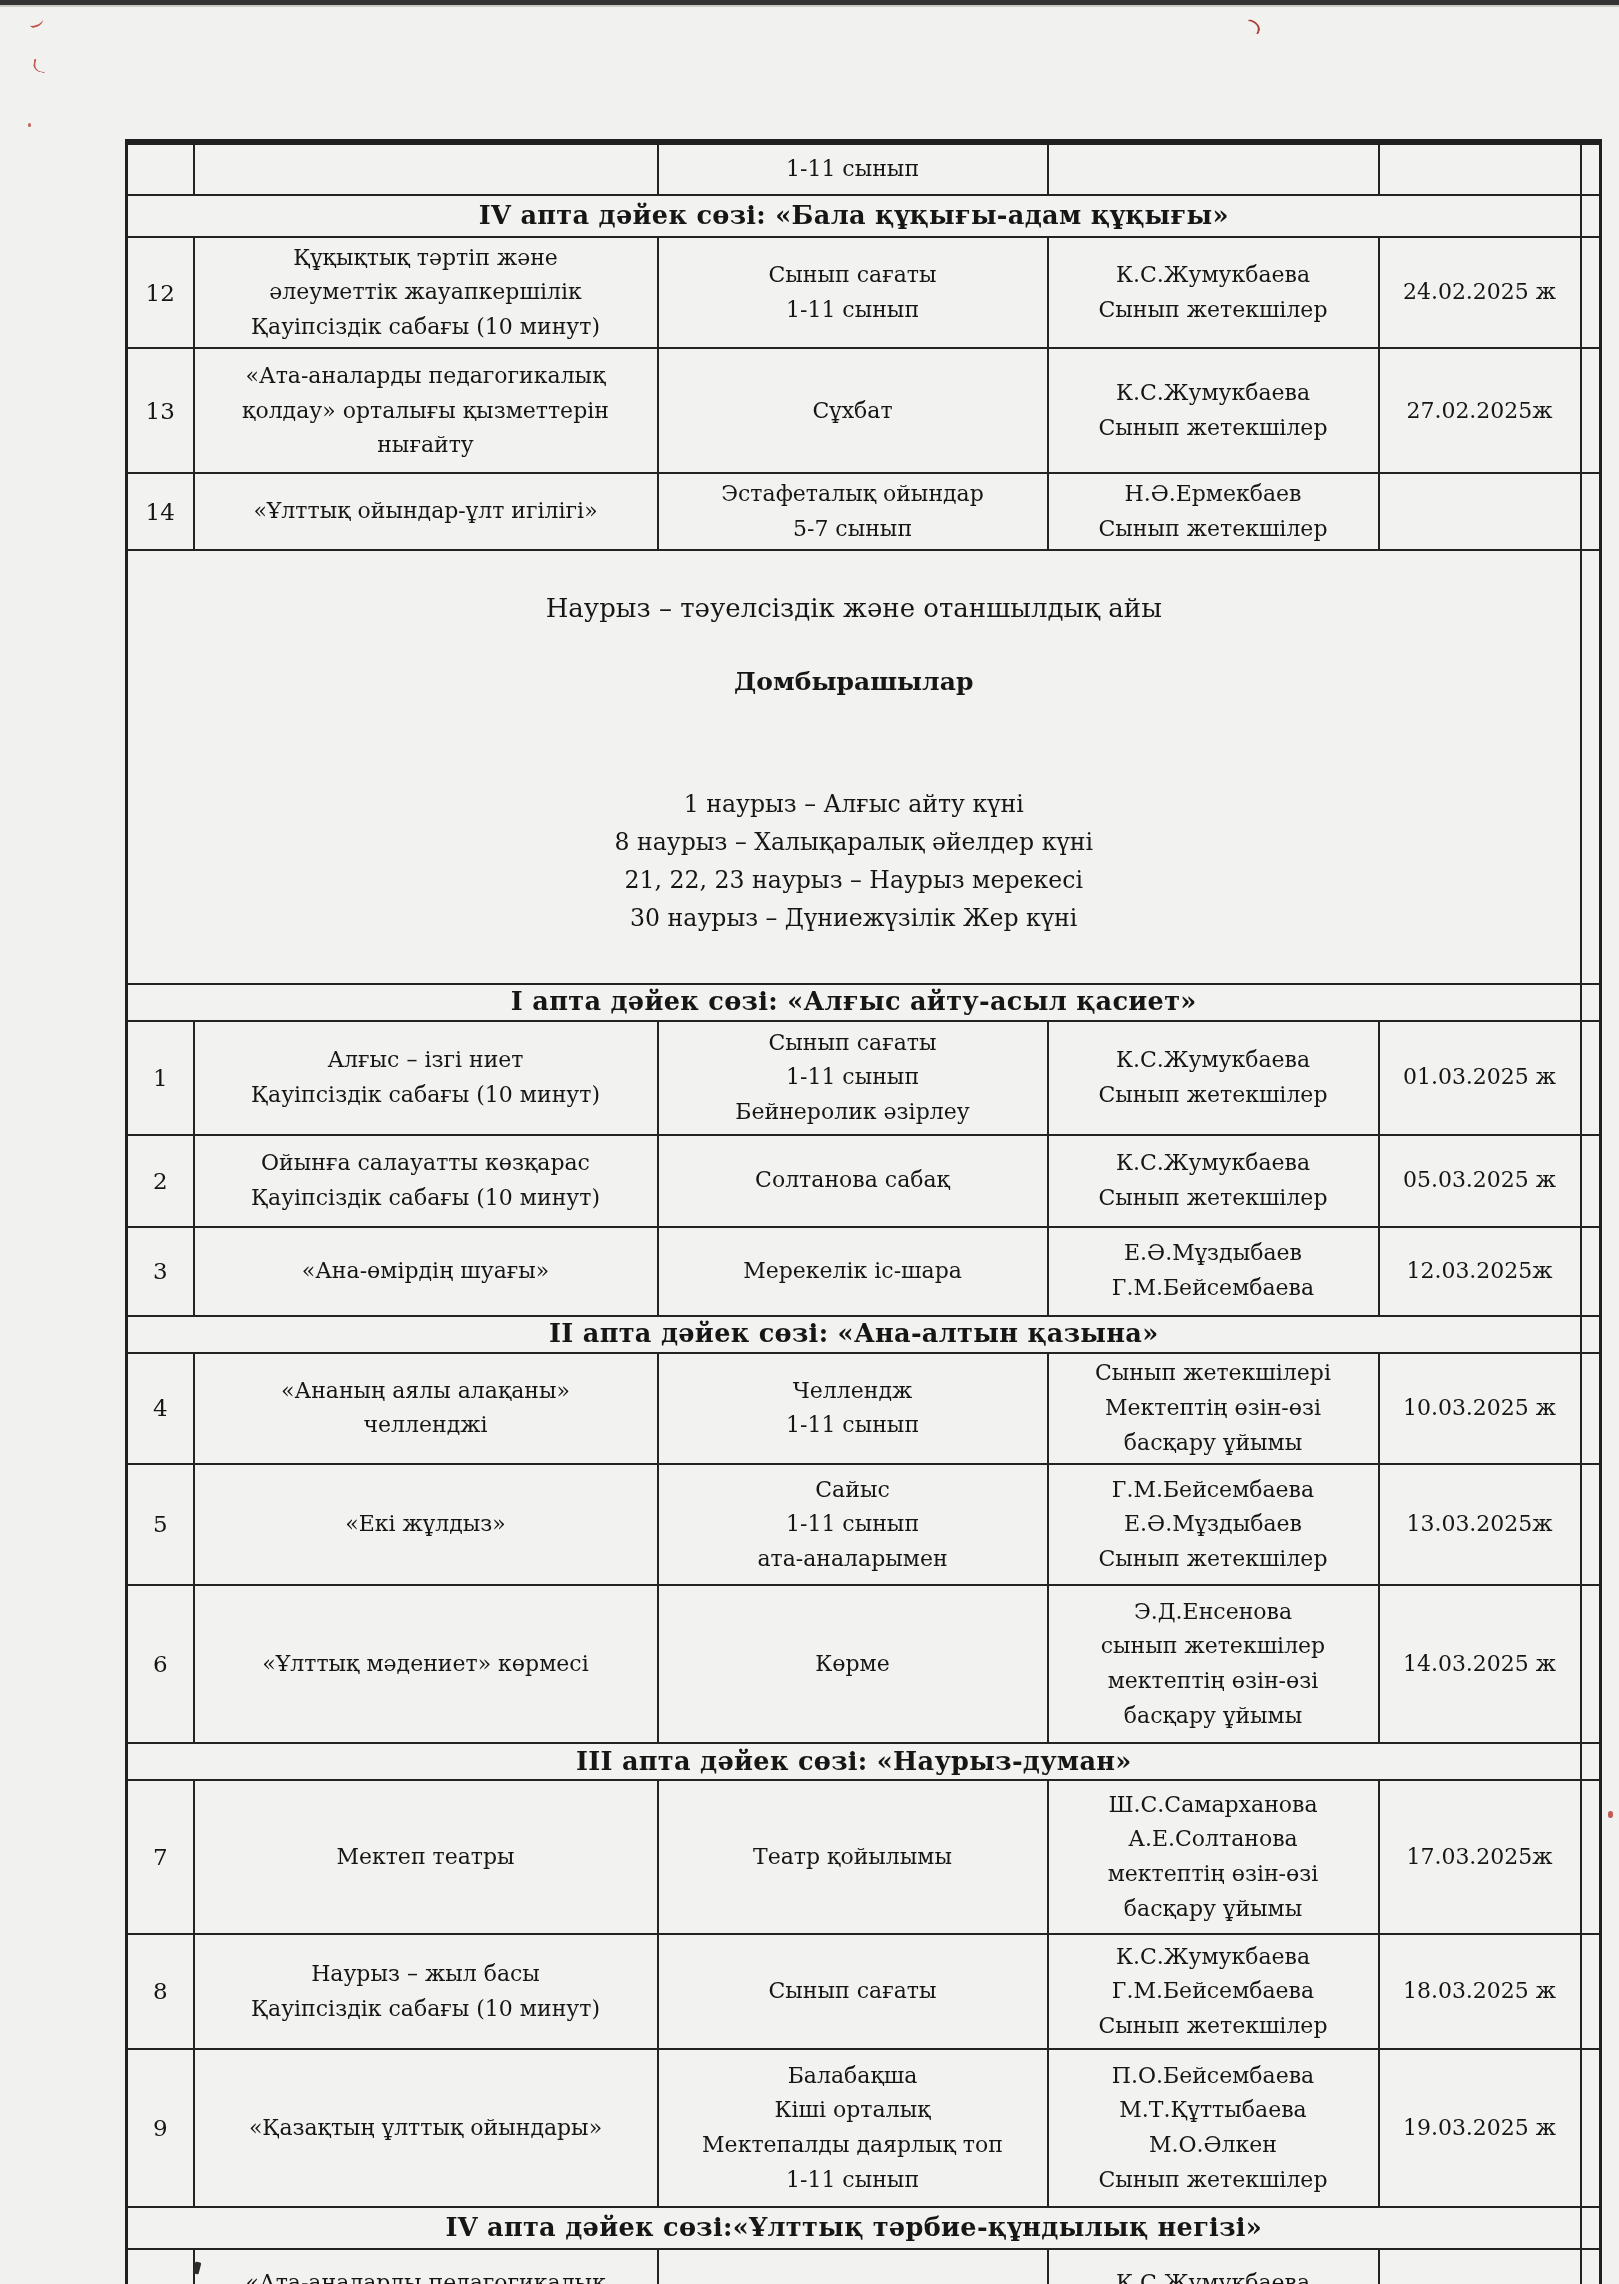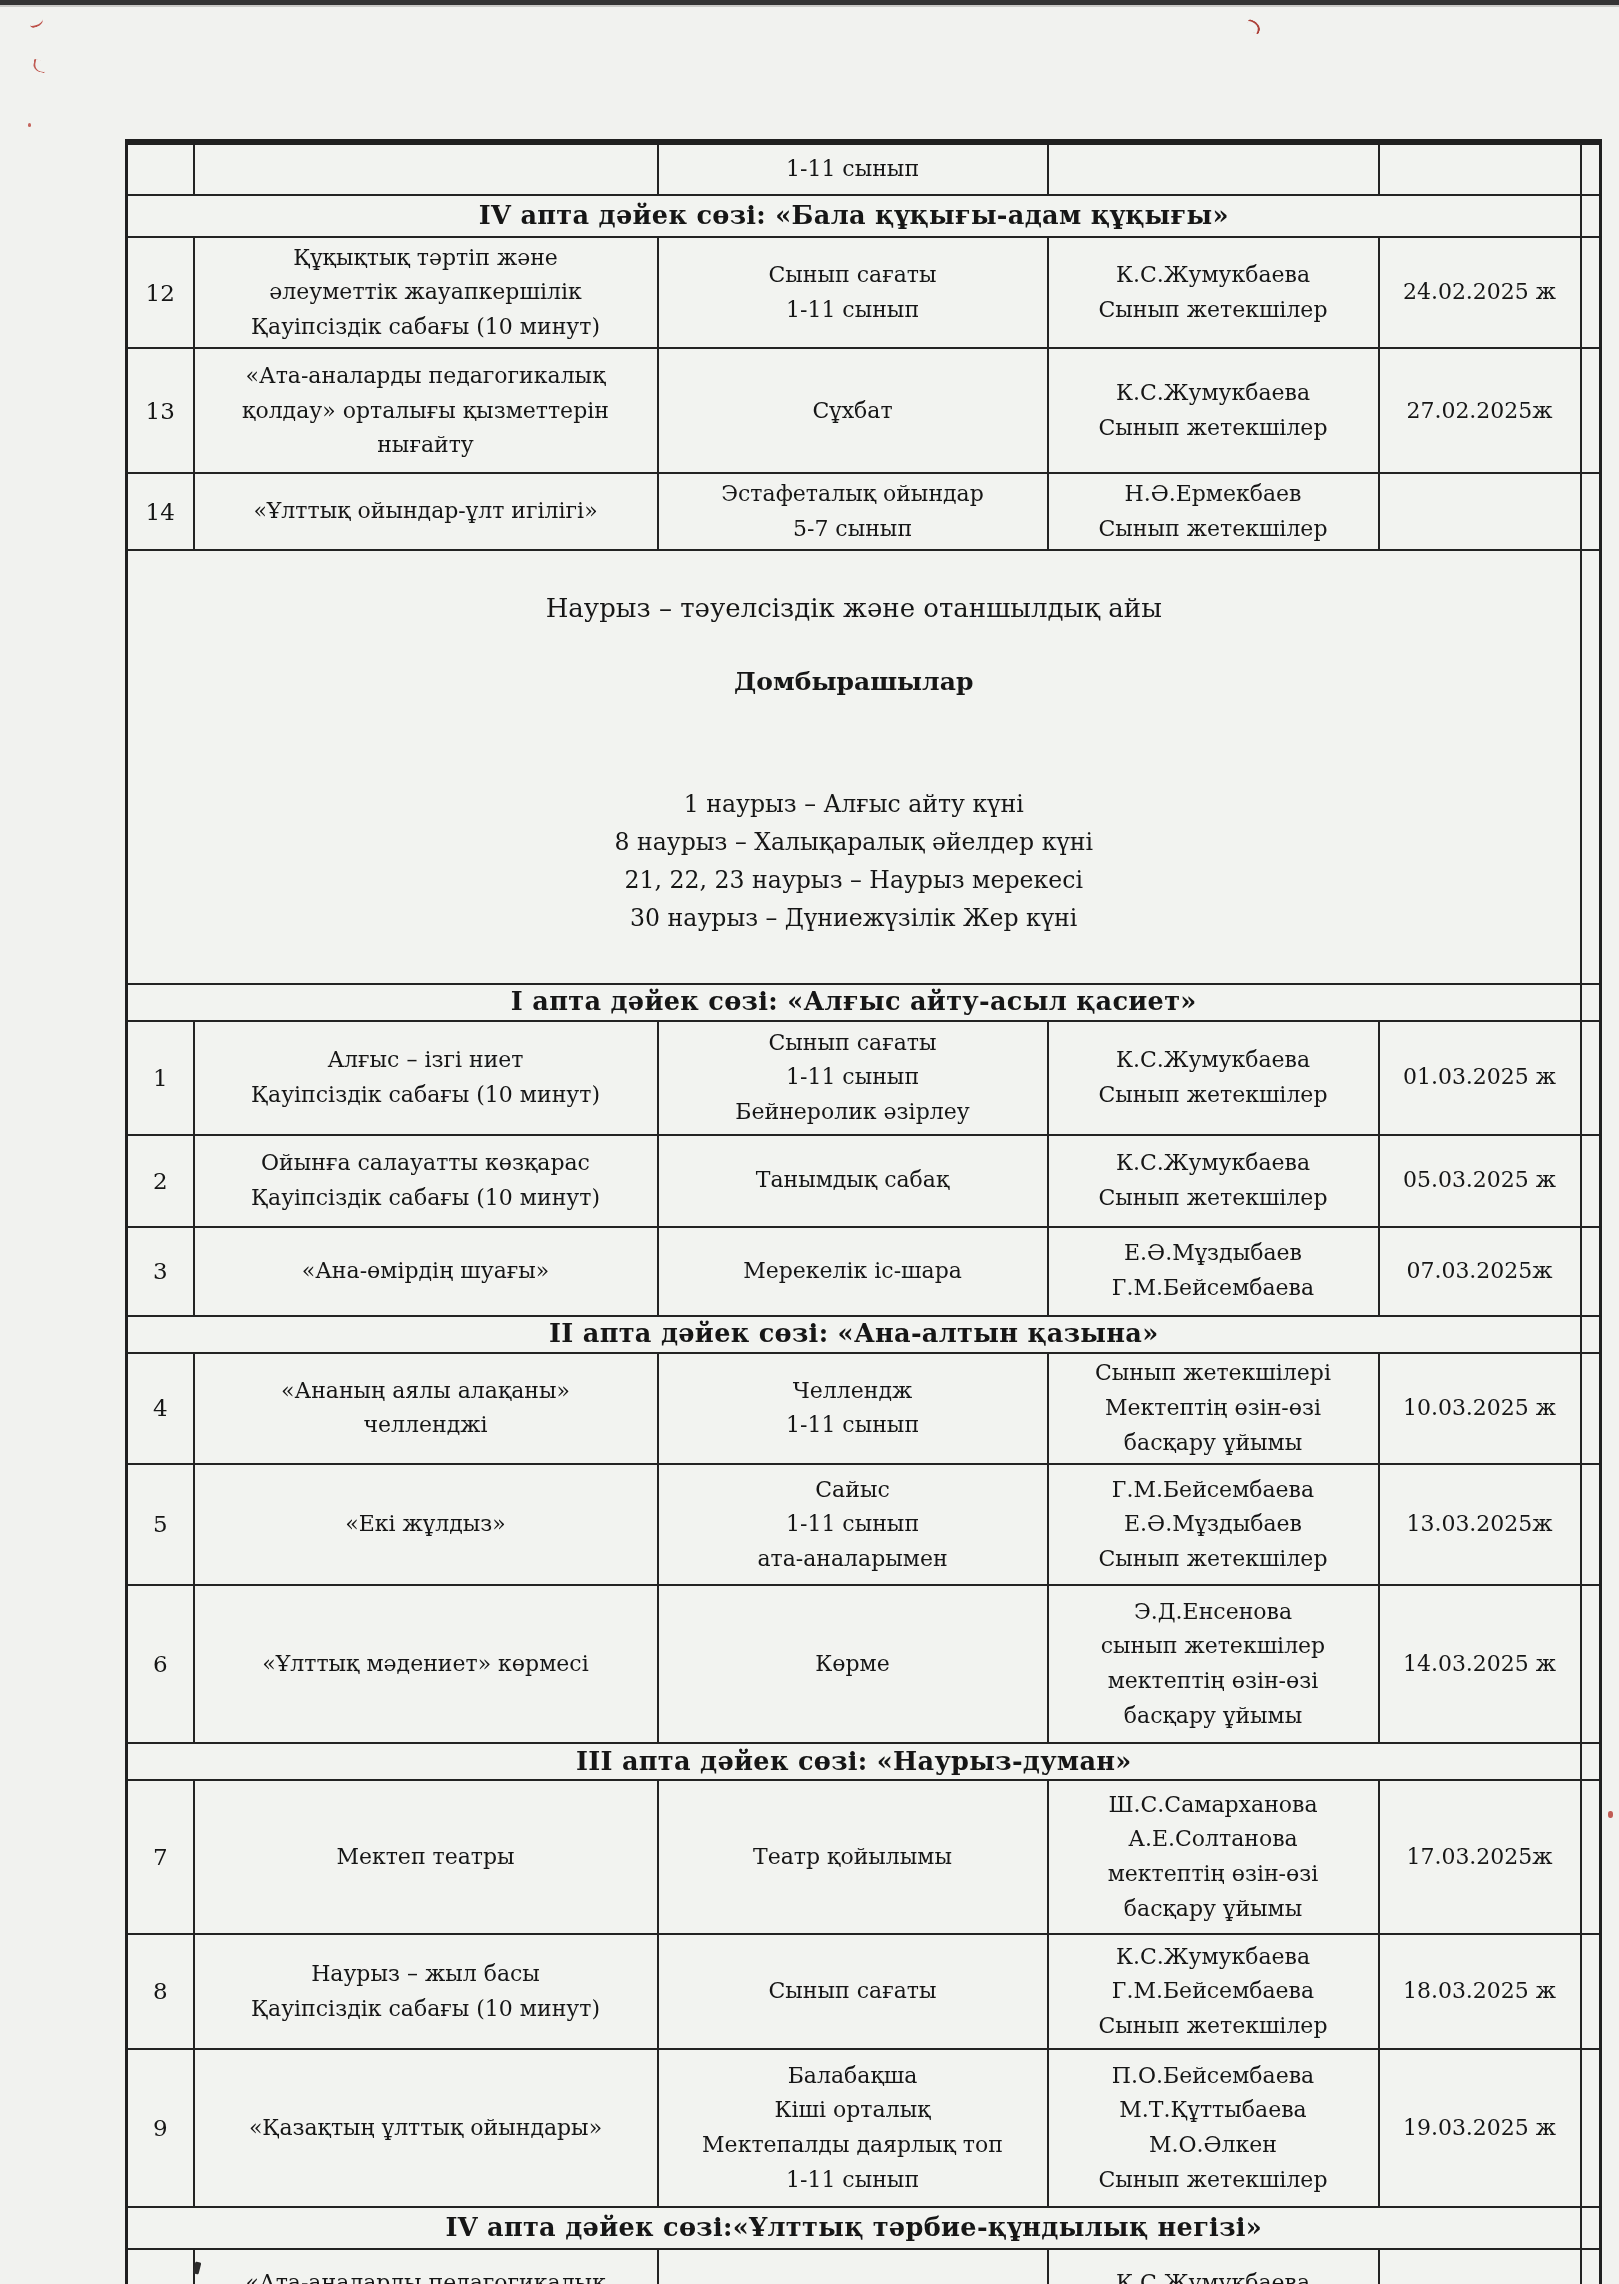--- a/index.html
+++ b/index.html
@@ -225,34 +225,34 @@
     <td>К.С.Жумукбаева
 Сынып  жетекшілер</td>
     <td>01.03.2025 ж</td>
     <td class="edge-cell"></td>
   </tr>
 
   <tr style="height:92px">
     <td class="num-cell">2</td>
     <td>Ойынға салауатты көзқарас
 Қауіпсіздік сабағы (10 минут)</td>
-    <td>Танымдық сабақ</td>
+    <td>Солтанова сабақ</td>
     <td>К.С.Жумукбаева
 Сынып  жетекшілер</td>
     <td>05.03.2025 ж</td>
     <td class="edge-cell"></td>
   </tr>
 
   <tr style="height:89px">
     <td class="num-cell">3</td>
     <td>«Ана-өмірдің шуағы»</td>
     <td>Мерекелік іс-шара</td>
     <td>Е.Ә.Мұздыбаев
 Г.М.Бейсембаева</td>
-    <td>07.03.2025ж</td>
+    <td>12.03.2025ж</td>
     <td class="edge-cell"></td>
   </tr>
 
   <tr style="height:37px">
     <td class="section-cell" colspan="5">II апта дәйек сөзі: «Ана-алтын қазына»</td>
     <td class="edge-cell"></td>
   </tr>
 
   <tr style="height:105px">
     <td class="num-cell">4</td>

